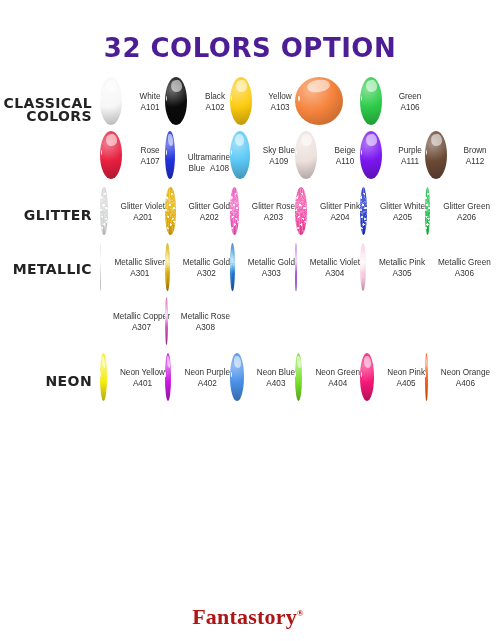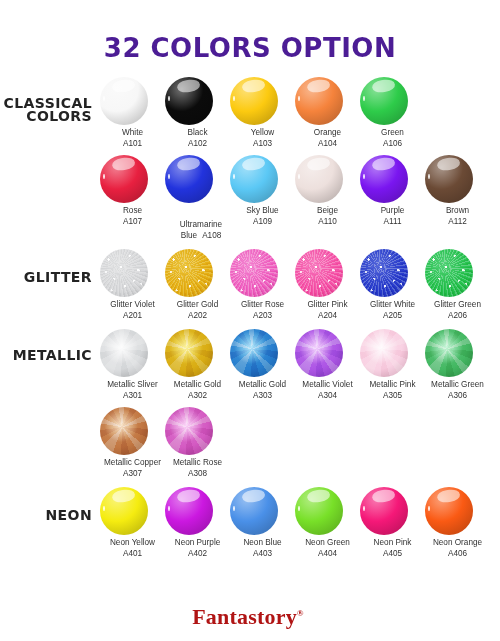--- a/index.html
+++ b/index.html
@@ -44,22 +44,23 @@
   }
   .cat-rows{flex:1 1 auto;}
   .row{
     display:flex;
     width:400px;
   }
   .swatch{
     width:65px;
     flex:0 0 65px;
     display:flex;
-    flex-direction:column;
-    align-items:flex-start;
+    flex-direction:row;
+    align-items:center;
+    gap:13px;
   }
   .ball{
     width:48px;height:48px;
     border-radius:50%;
     position:relative;
     overflow:hidden;
   }
   
   .ball.gloss::after{
     content:"";
@@ -135,24 +136,20 @@
           </div>
           <div class="swatch">
             <div class="ball gloss" style="background:radial-gradient(circle at 34% 26%, rgb(253,224,116) 0%, #fcca10 46%, rgb(181,145,12) 100%);"></div>
             <div class="cap">
               <span class="nm">Yellow</span>
               <span class="cd">A103</span>
             </div>
           </div>
           <div class="swatch">
             <div class="ball gloss" style="background:radial-gradient(circle at 34% 26%, rgb(249,183,142) 0%, #f5833c 46%, rgb(176,94,43) 100%);"></div>
-            <div class="cap">
-              <span class="nm">Orange</span>
-              <span class="cd">A104</span>
-            </div>
           </div>
           <div class="swatch">
             <div class="ball gloss" style="background:radial-gradient(circle at 34% 26%, rgb(134,225,150) 0%, #2ecc4a 46%, rgb(33,147,53) 100%);"></div>
             <div class="cap">
               <span class="nm">Green</span>
               <span class="cd">A106</span>
             </div>
           </div>
         </div>
         <div class="sp6"></div>

